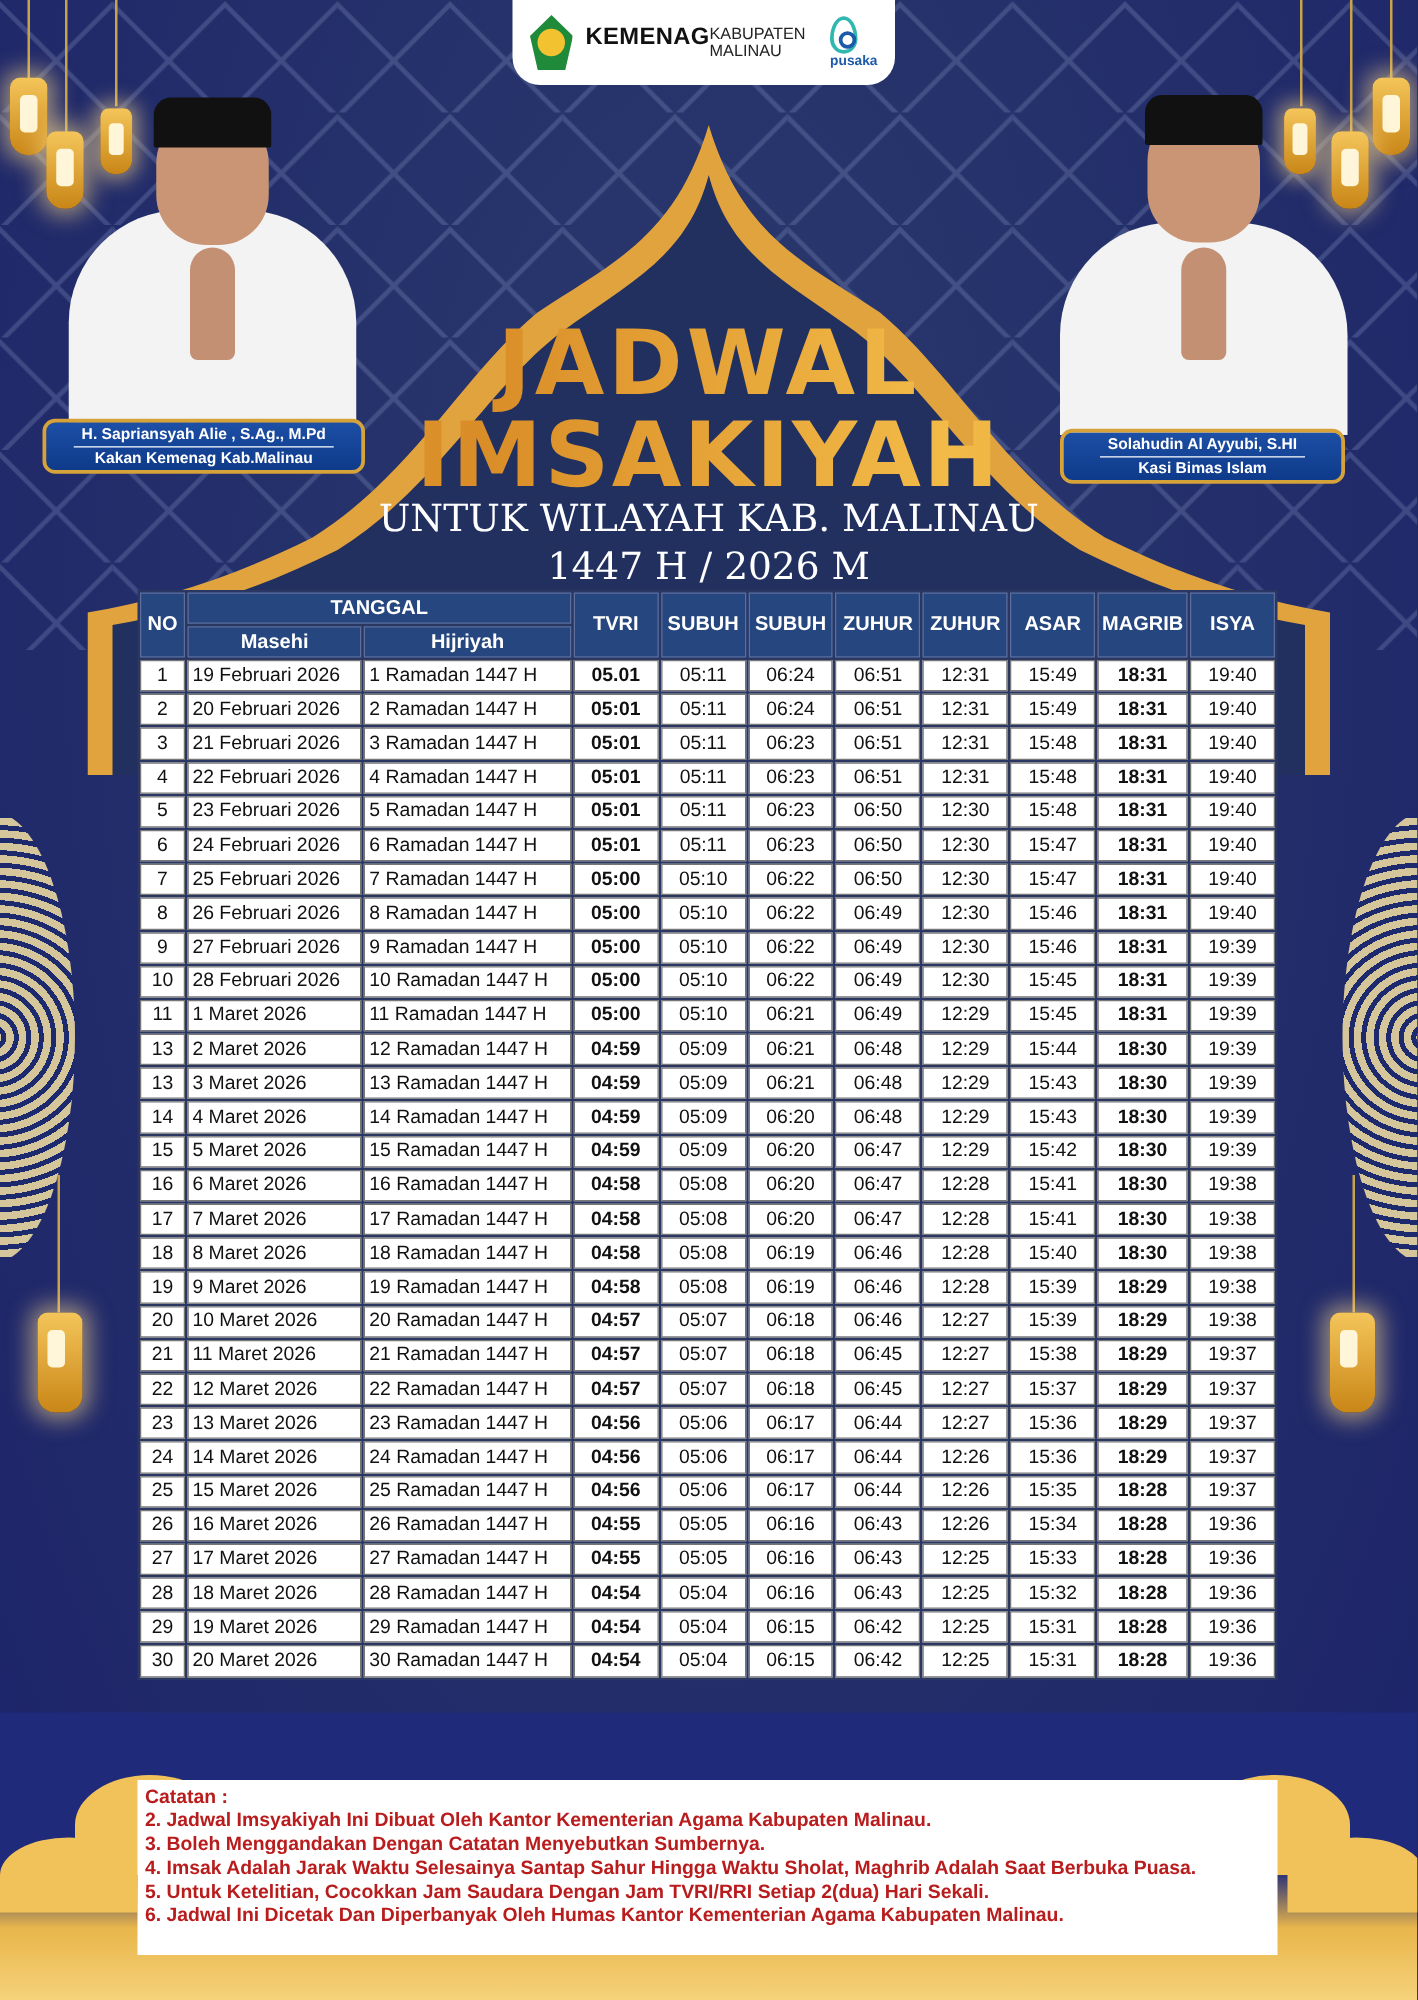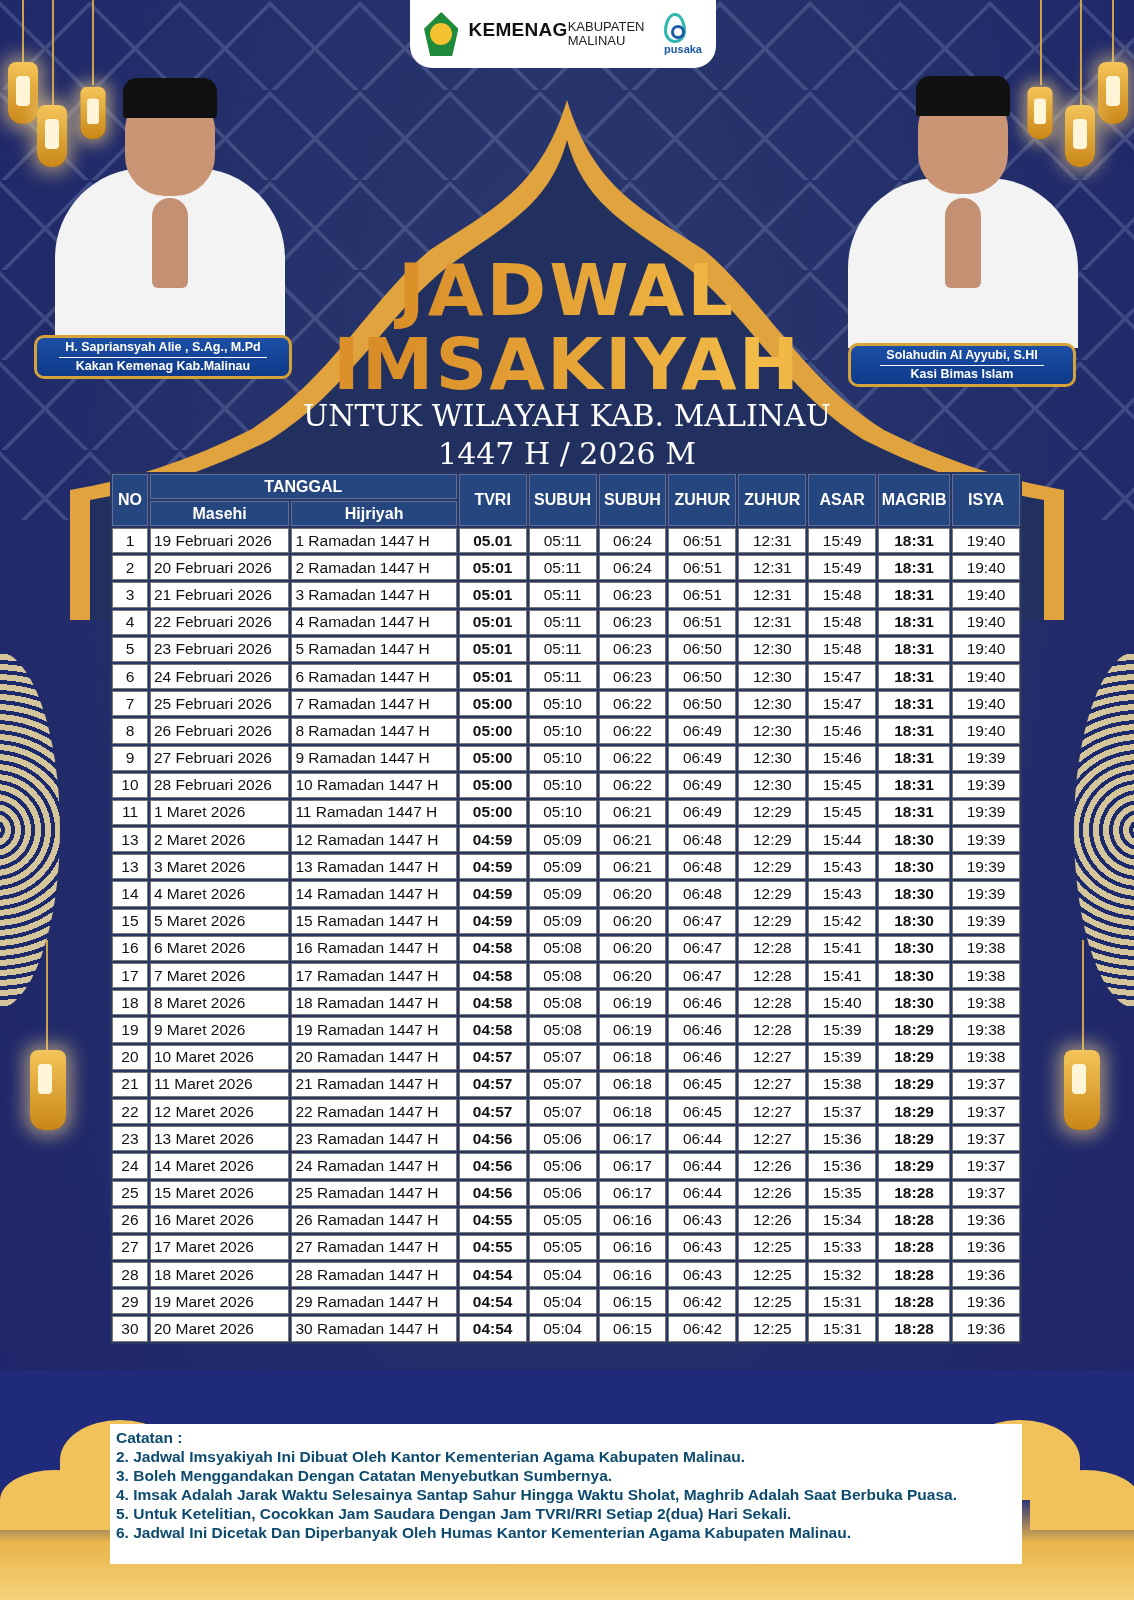--- a/index.html
+++ b/index.html
@@ -155,21 +155,21 @@
   }
   .dome {
     position: absolute; background: #f2c25a; border-radius: 50% 50% 0 0;
   }
 
   
   .notes {
     position: absolute; left: 110px; top: 1424px; width: 912px; height: 140px;
     background: #fff; padding: 4px 6px;
     font-family: "Liberation Sans", sans-serif; font-weight: 700; font-size: 15.5px;
-    color: #0c4a6e; line-height: 19px;
+    color: #b91c1c; line-height: 19px;
   }
 </style>
 </head>
 <body>
 
 <div class="poster">
   <div class="pattern"></div>
 
   <div class="arch">
     <svg viewBox="0 0 994 520" preserveAspectRatio="none">

